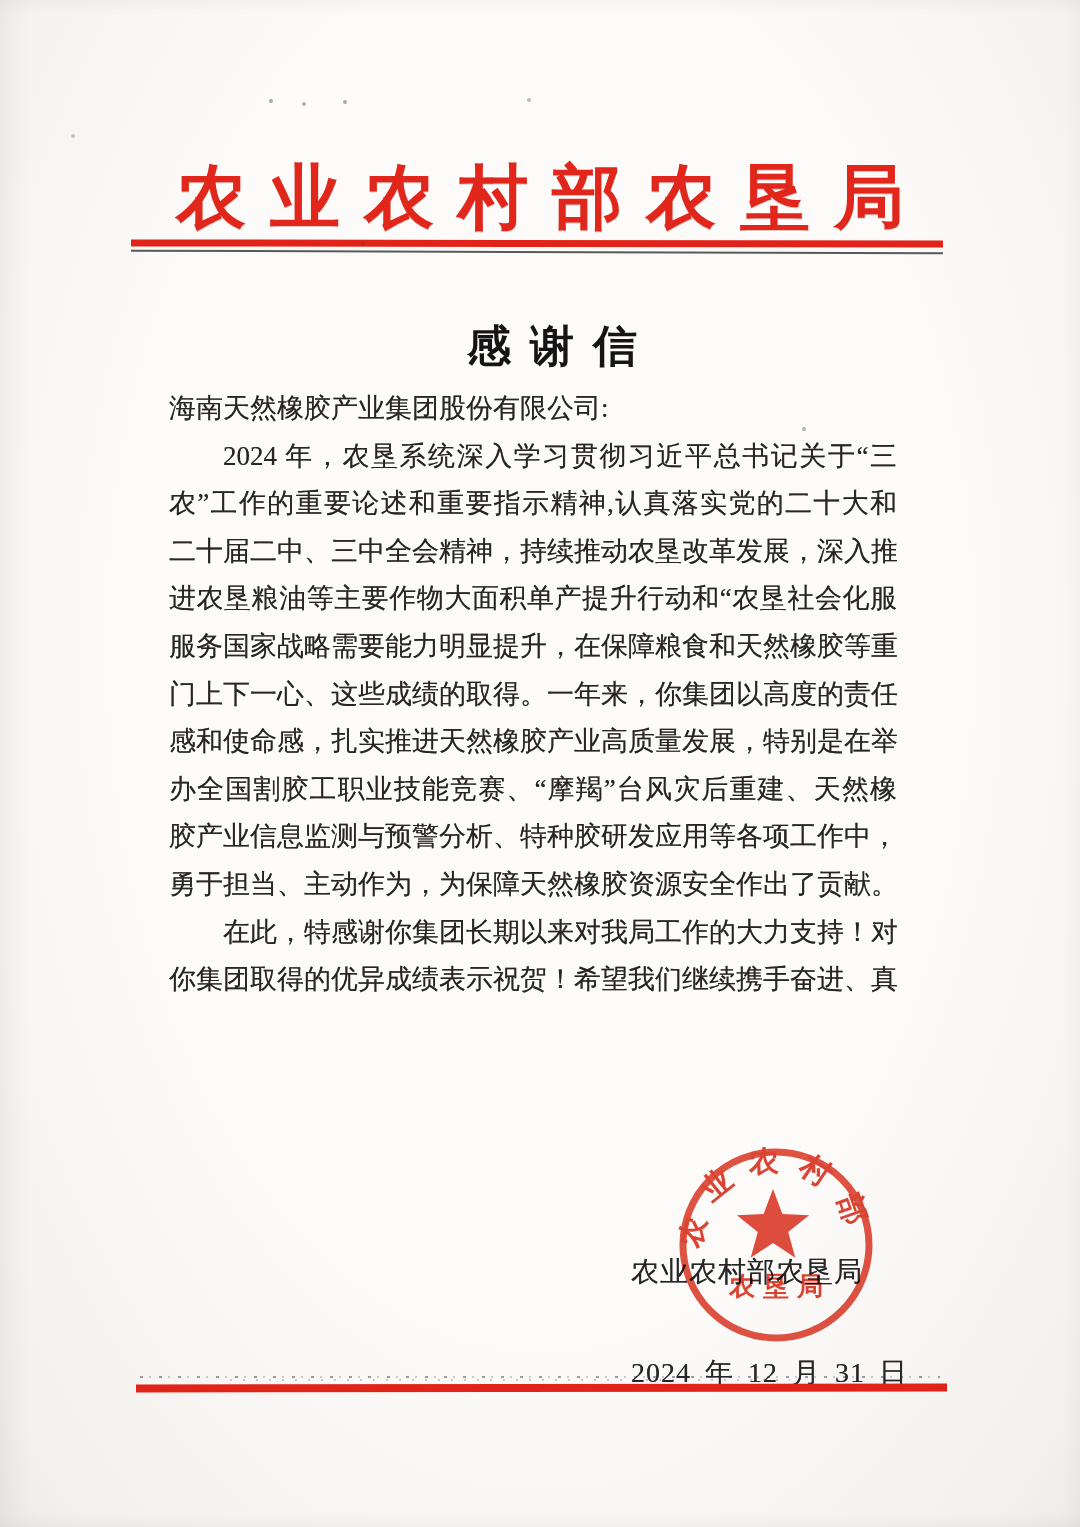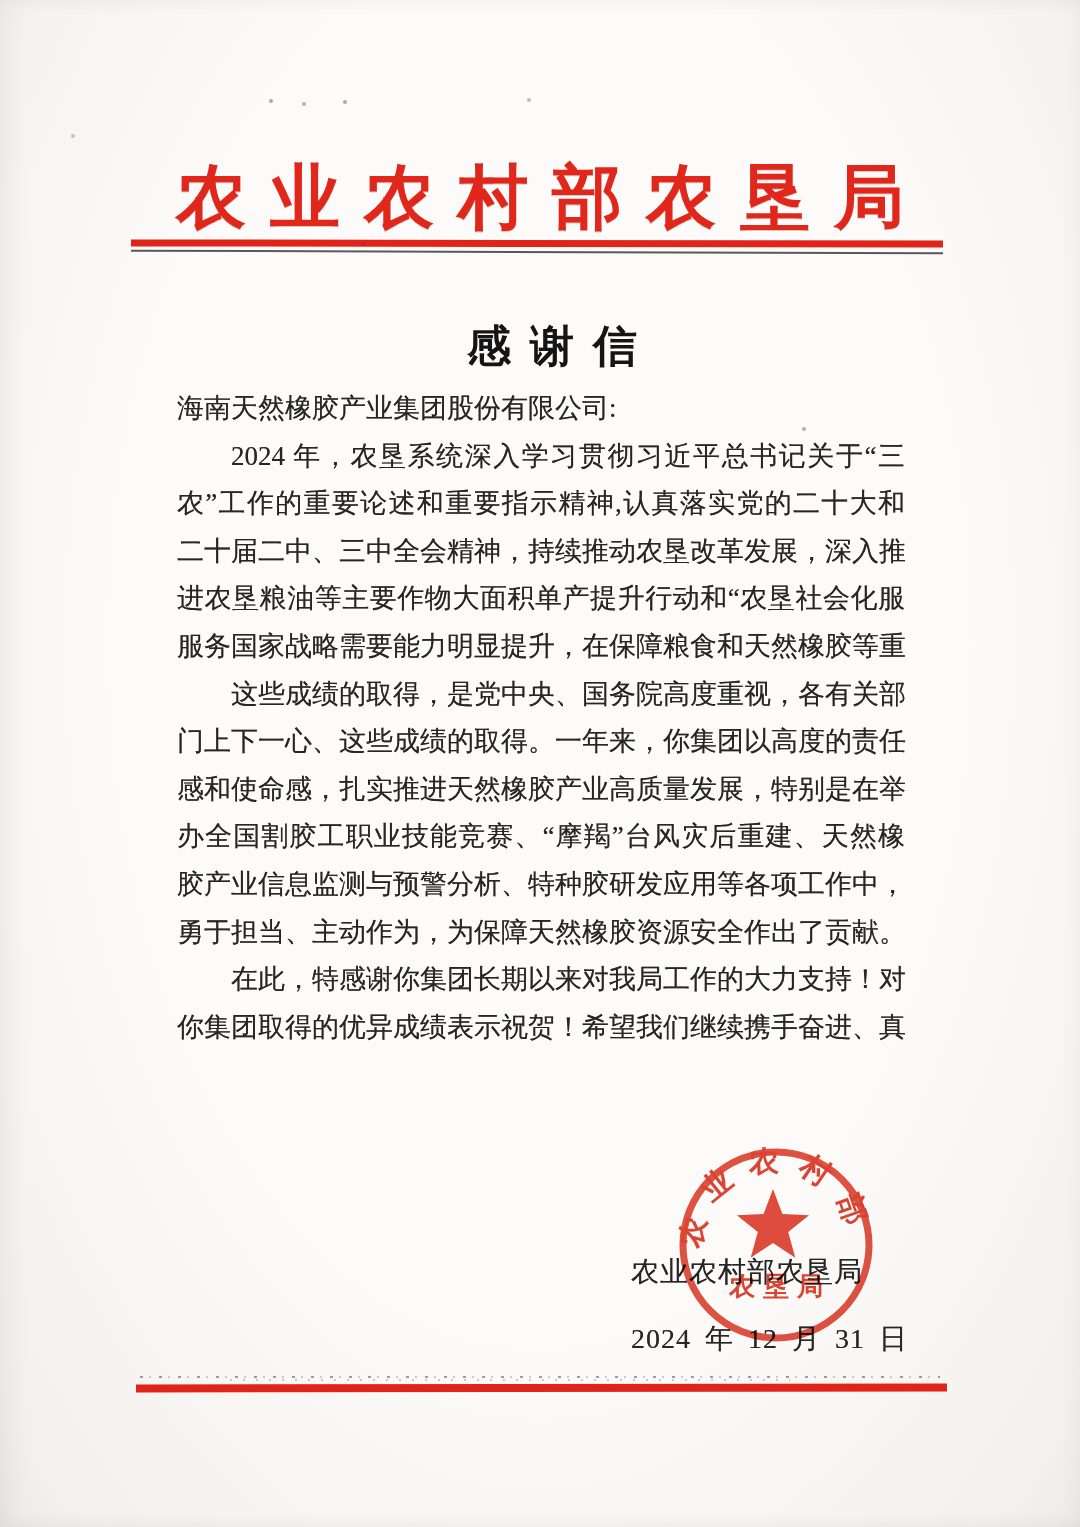--- a/index.html
+++ b/index.html
@@ -26,39 +26,39 @@
     position:absolute;top:251px;left:131px;width:812px;height:2px;
     background:#3c3c3c;transform:rotate(0.18deg);opacity:.85;
   }
   .title{
     position:absolute;top:310px;left:0;width:100%;margin:12px;
     text-align:center;color:#151515;
     font-size:44px;font-weight:bold;line-height:50px;
     letter-spacing:19px;padding-left:19px;box-sizing:border-box;
   }
   .letter-body{
-    position:absolute;top:385px;left:177px;width:728px;
+    position:absolute;top:385px;left:169px;width:728px;
     font-size:27px;line-height:47.6px;color:#262626;
     text-shadow:0 0 0.6px rgba(0,0,0,0.5);
   }
   .letter-body .line{
     width:100%;
     text-align:justify;text-align-last:justify;
     white-space:nowrap;
   }
   .letter-body .line.last{text-align-last:left;}
   .letter-body .line.first{text-indent:54px;}
   .addressee{white-space:nowrap;}
   .signature{
     position:absolute;top:1253px;left:631px;
     font-size:28px;color:#262626;letter-spacing:1px;white-space:nowrap;
     text-shadow:0 0 0.6px rgba(0,0,0,0.5);
   }
   .date{
-    position:absolute;top:1320px;left:631px;
+    position:absolute;top:1354px;left:631px;
     font-size:28px;color:#262626;word-spacing:6px;letter-spacing:1px;white-space:nowrap;
     text-shadow:0 0 0.6px rgba(0,0,0,0.5);
   }
   .seal{
     position:absolute;top:1145px;left:676px;width:200px;height:200px;
     mix-blend-mode:multiply;opacity:0.93;
     filter:blur(0.3px);
   }
   .seal text{
     font-family:"Liberation Serif","DejaVu Serif",serif;
@@ -103,21 +103,20 @@
 
   <h1 class="title">感谢信</h1>
 
   <div class="letter-body" id="letter-body">
     <div class="addressee">海南天然橡胶产业集团股份有限公司:</div>
   <div class="line first">2024 年，农垦系统深入学习贯彻习近平总书记关于“三</div>
       <div class="line">农”工作的重要论述和重要指示精神,认真落实党的二十大和</div>
       <div class="line">二十届二中、三中全会精神，持续推动农垦改革发展，深入推</div>
       <div class="line">进农垦粮油等主要作物大面积单产提升行动和“农垦社会化服</div>
       <div class="line">服务国家战略需要能力明显提升，在保障粮食和天然橡胶等重</div>
-      <div class="line first">这些成绩的取得，是党中央、国务院高度重视，各有关部</div>
       <div class="line">门上下一心、这些成绩的取得。一年来，你集团以高度的责任</div>
       <div class="line">感和使命感，扎实推进天然橡胶产业高质量发展，特别是在举</div>
       <div class="line">办全国割胶工职业技能竞赛、“摩羯”台风灾后重建、天然橡</div>
       <div class="line">胶产业信息监测与预警分析、特种胶研发应用等各项工作中，</div>
       <div class="line last">勇于担当、主动作为，为保障天然橡胶资源安全作出了贡献。</div>
       <div class="line first">在此，特感谢你集团长期以来对我局工作的大力支持！对</div>
       <div class="line">你集团取得的优异成绩表示祝贺！希望我们继续携手奋进、真</div>
     </div>
 
   <div class="signature">农业农村部农垦局</div>

